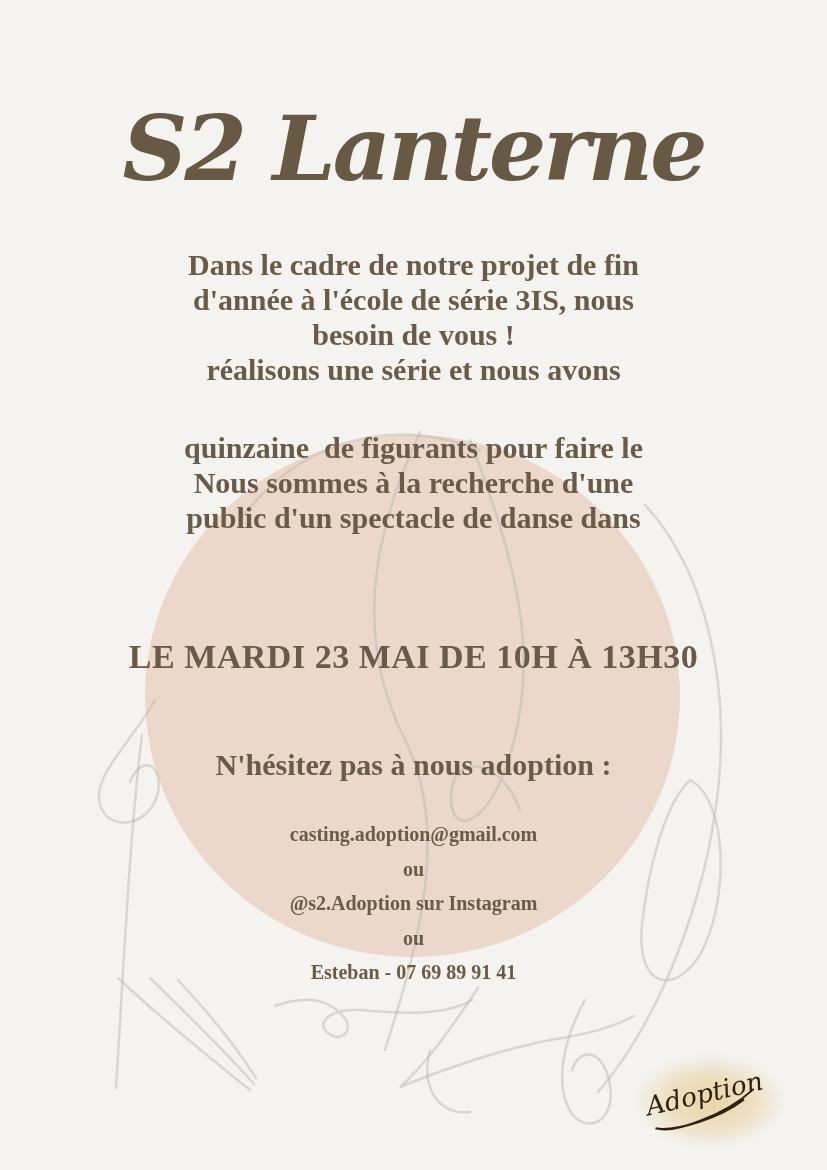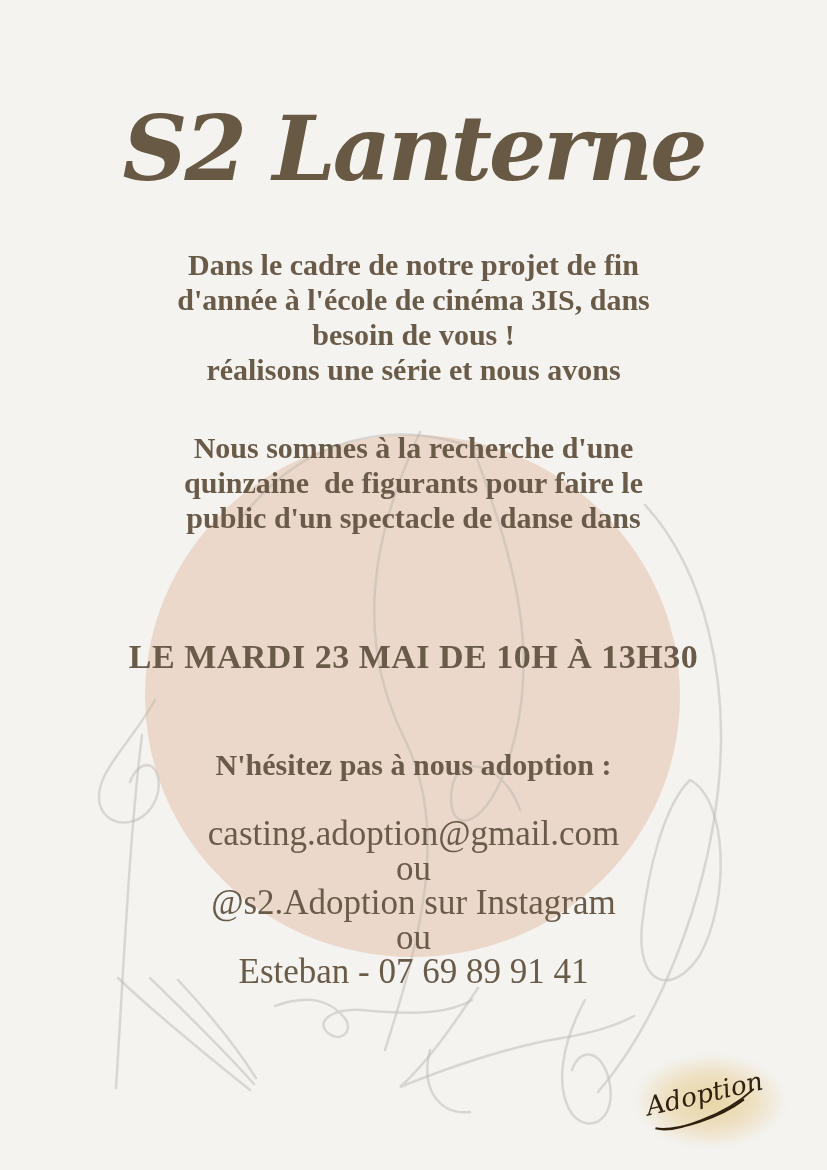--- a/index.html
+++ b/index.html
@@ -54,22 +54,22 @@
     letter-spacing:0.5px;
     line-height:48px;
   }
   .contact-heading{
     top:748px;
     font-weight:700;
     font-size:30px;
   }
   .contact{
     top:817px;
-    font-weight:400;
-    font-size:35px;
+    font-weight:700;
+    font-size:20px;
     line-height:34.5px;
   }
   .signature{
     position:absolute;
     left:612px;top:1038px;
     width:190px;height:125px;
   }
   .stain{
     position:absolute;
     left:22px;top:16px;
@@ -107,28 +107,28 @@
     <path d="M275 1006 C308 994, 332 1000, 346 1020 C353 1032, 340 1043, 328 1033 C315 1022, 331 1008, 362 1010 C420 1016, 452 1012, 472 1000"></path>
     <path d="M478 988 C450 1030, 425 1065, 400 1087 C430 1075, 500 1048, 562 1038 C592 1033, 616 1026, 634 1016"></path>
     <path d="M585 1000 C562 1042, 554 1088, 572 1114 C590 1136, 618 1118, 609 1080 C602 1050, 580 1046, 572 1070"></path>
     <path d="M430 1050 C420 1090, 440 1115, 470 1112"></path>
   </svg>
 
   <div class="txt title">S2 Lanterne</div>
 
   <div class="txt para p1">
     <div class="line">Dans le cadre de notre projet de fin</div>
-    <div class="line">d'année à l'école de cinéma 3IS, dans</div>
+    <div class="line">d'année à l'école de série 3IS, nous</div>
     <div class="line">besoin de vous !</div>
     <div class="line">réalisons une série et nous avons</div>
   </div>
 
   <div class="txt para p2">
+    <div class="line">quinzaine  de figurants pour faire le</div>
     <div class="line">Nous sommes à la recherche d'une</div>
-    <div class="line">quinzaine  de figurants pour faire le</div>
     <div class="line">public d'un spectacle de danse dans</div>
   </div>
 
   <div class="txt date">LE MARDI 23 MAI DE 10H À 13H30</div>
 
   <div class="txt contact-heading">N'hésitez pas à nous adoption :</div>
 
   <div class="txt contact">
     <div class="line">casting.adoption@gmail.com</div>
     <div class="line">ou</div>

